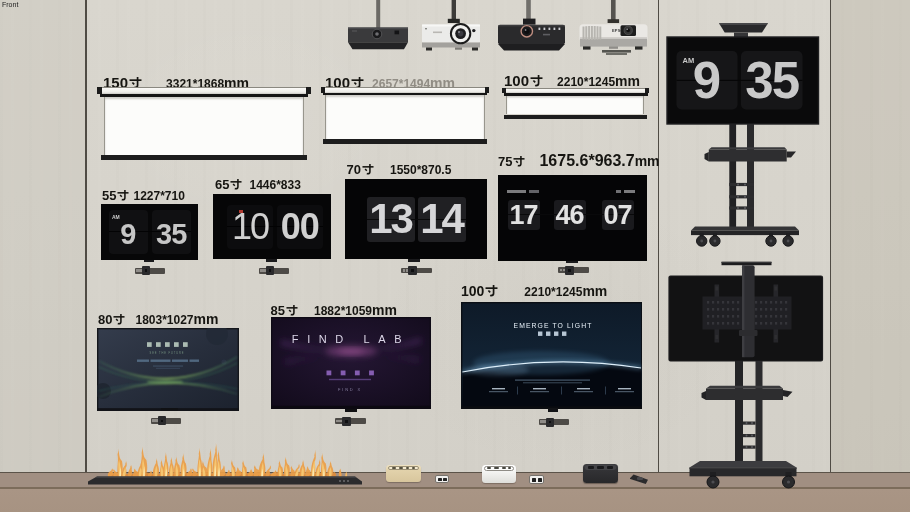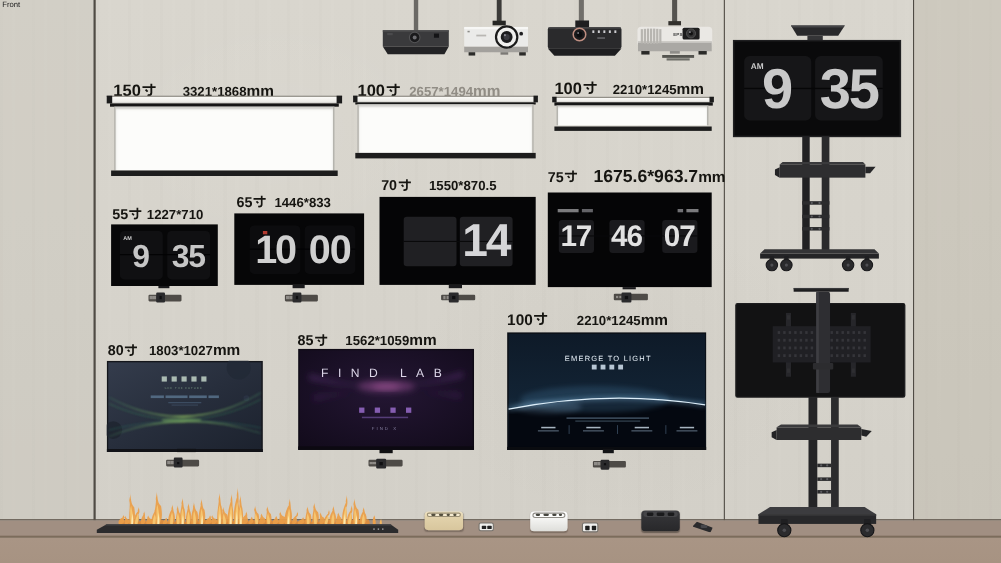--- a/index.html
+++ b/index.html
@@ -149,21 +149,21 @@
 
 <div class="abs" style="left:213px;top:193.5px;width:117.5px;height:65.5px;background:#060607">
 
   <div class="abs" style="left:14px;top:11px;width:46px;height:44px;background:#0c0c0e;border-radius:4px"></div>
 
   <div class="abs" style="left:64px;top:11px;width:45.5px;height:44px;background:#0c0c0e;border-radius:4px"></div>
   <div class="abs" style="left:14px;top:32.8px;width:95.5px;height:1px;background:#020203"></div>
 
   <div class="abs" style="left:25.5px;top:16.5px;width:4.2px;height:3.2px;background:#b23a30"></div>
 
-  <div class="abs" style="left:14px;top:9px;width:46px;height:46px;font-size:36px;font-weight:bold;color:#d0d0d0;text-align:center;line-height:48px;font-family:'Liberation Sans',sans-serif;letter-spacing:-2px">10</div>
+  <div class="abs" style="left:14px;top:9px;width:46px;height:46px;font-size:36px;font-weight:normal;color:#d0d0d0;text-align:center;line-height:48px;font-family:'Liberation Sans',sans-serif;letter-spacing:-2px">10</div>
 
   <div class="abs" style="left:64px;top:9px;width:45.5px;height:46px;font-size:36px;font-weight:bold;color:#d0d0d0;text-align:center;line-height:48px;font-family:'Liberation Sans',sans-serif;letter-spacing:-1px">00</div>
 </div>
 
 <div class="abs" style="left:266px;top:259px;width:11px;height:2.6px;background:#1a1a1c"></div>
 
 <div class="abs" style="left:258.5px;top:267px;width:30.6px;height:7.4px">
   <div class="abs" style="left:0;top:.8px;width:30.6px;height:5.8px;background:#4e4b47;border-radius:1px"></div>
   <div class="abs" style="left:1.8px;top:2.2px;width:2.4px;height:2.6px;background:#8f8c88"></div>
   <div class="abs" style="left:4.8px;top:2.2px;width:2.4px;height:2.6px;background:#8f8c88"></div>
@@ -171,20 +171,21 @@
   <div class="abs" style="left:10.2px;top:2.4px;width:2.8px;height:2.8px;background:#0f0f11"></div>
 </div>
 
 <div class="abs" style="left:344.5px;top:179px;width:142.5px;height:80.3px;background:#050506">
 
   <div class="abs" style="left:22px;top:17.5px;width:48px;height:45px;background:#202023;border-radius:3px"></div>
 
   <div class="abs" style="left:73px;top:17.5px;width:48px;height:45px;background:#202023;border-radius:3px"></div>
   <div class="abs" style="left:22px;top:39.5px;width:99px;height:1px;background:#09090a"></div>
 
+  <div class="abs" style="left:22px;top:15px;width:48px;height:48px;font-size:42px;font-weight:bold;color:#d6d6d8;text-align:center;line-height:50px;font-family:'Liberation Sans',sans-serif;letter-spacing:-2px">13</div>
 
   <div class="abs" style="left:73px;top:15px;width:48px;height:48px;font-size:42px;font-weight:bold;color:#d6d6d8;text-align:center;line-height:50px;font-family:'Liberation Sans',sans-serif;letter-spacing:-2px">14</div>
 </div>
 
 <div class="abs" style="left:408px;top:259.3px;width:12px;height:2.8px;background:#1a1a1c"></div>
 
 <div class="abs" style="left:401px;top:266.8px;width:30.6px;height:7.4px">
   <div class="abs" style="left:0;top:.8px;width:30.6px;height:5.8px;background:#4e4b47;border-radius:1px"></div>
   <div class="abs" style="left:1.8px;top:2.2px;width:2.4px;height:2.6px;background:#8f8c88"></div>
   <div class="abs" style="left:4.8px;top:2.2px;width:2.4px;height:2.6px;background:#8f8c88"></div>
@@ -231,21 +232,21 @@
           <path d="M26 50 L40 64"></path>
         </g>
       </svg><span style="font-size:12px;margin-left:10px">1803*1027</span><span class="mm">mm</span></div>
 
 <div class="lab" style="left:270.5px;top:302px"><span style="font-size:13px">85</span><svg width="12" height="12" viewBox="0 0 100 100" style="margin-left:1px">
         <g stroke="#161511" fill="none" stroke-width="13">
           <path d="M4 32 H96"></path>
           <path d="M66 8 V72 Q66 90 46 90 L40 87"></path>
           <path d="M26 50 L40 64"></path>
         </g>
-      </svg><span style="font-size:12px;margin-left:16px">1562*1059</span><span class="mm">mm</span></div>
+      </svg><span style="font-size:12px;margin-left:16px">1882*1059</span><span class="mm">mm</span></div>
 
 <div class="lab" style="left:461px;top:283px"><span style="font-size:14px">100</span><svg width="13" height="13" viewBox="0 0 100 100" style="margin-left:1px">
         <g stroke="#161511" fill="none" stroke-width="13">
           <path d="M4 32 H96"></path>
           <path d="M66 8 V72 Q66 90 46 90 L40 87"></path>
           <path d="M26 50 L40 64"></path>
         </g>
       </svg><span style="font-size:12px;margin-left:26px">2210*1245</span><span class="mm">mm</span></div>
 
 <svg class="abs" style="left:96.5px;top:327.5px" width="142" height="83.4" viewBox="0 0 142 83.4">

